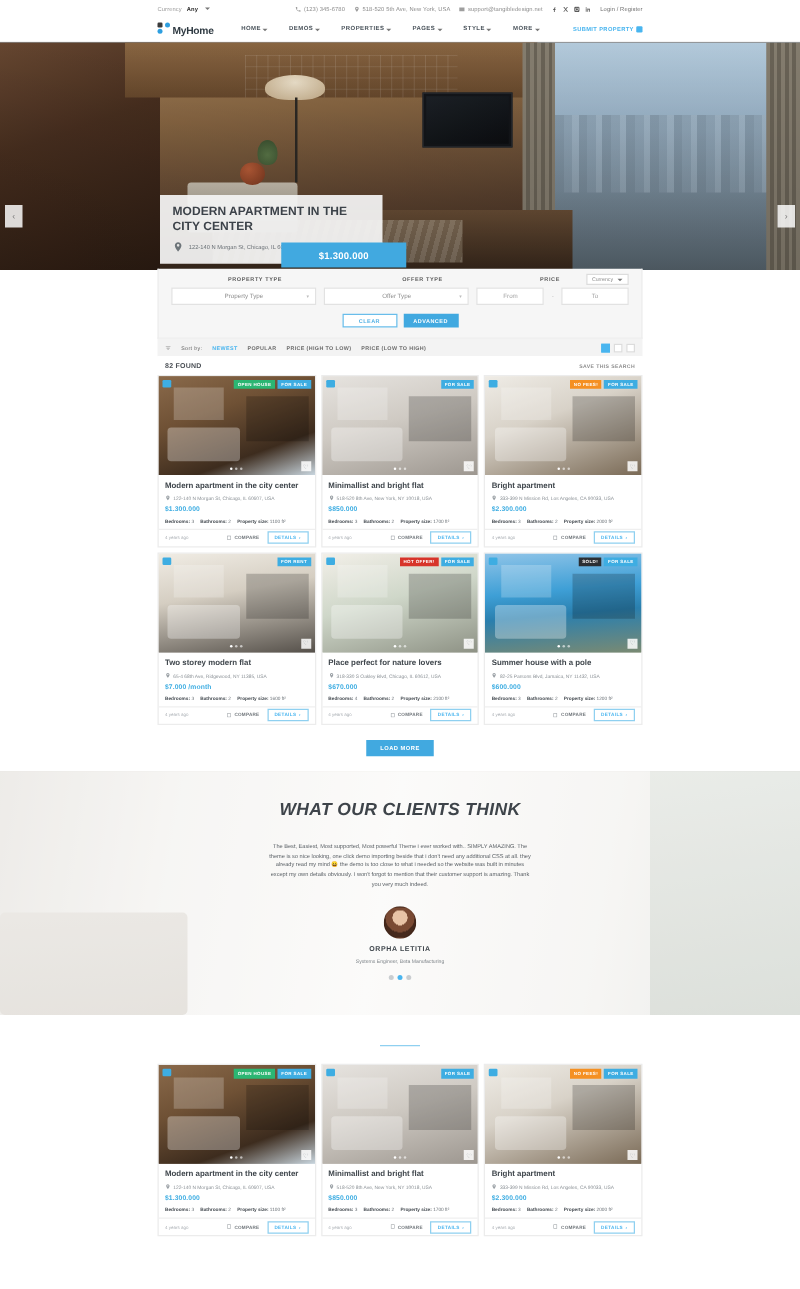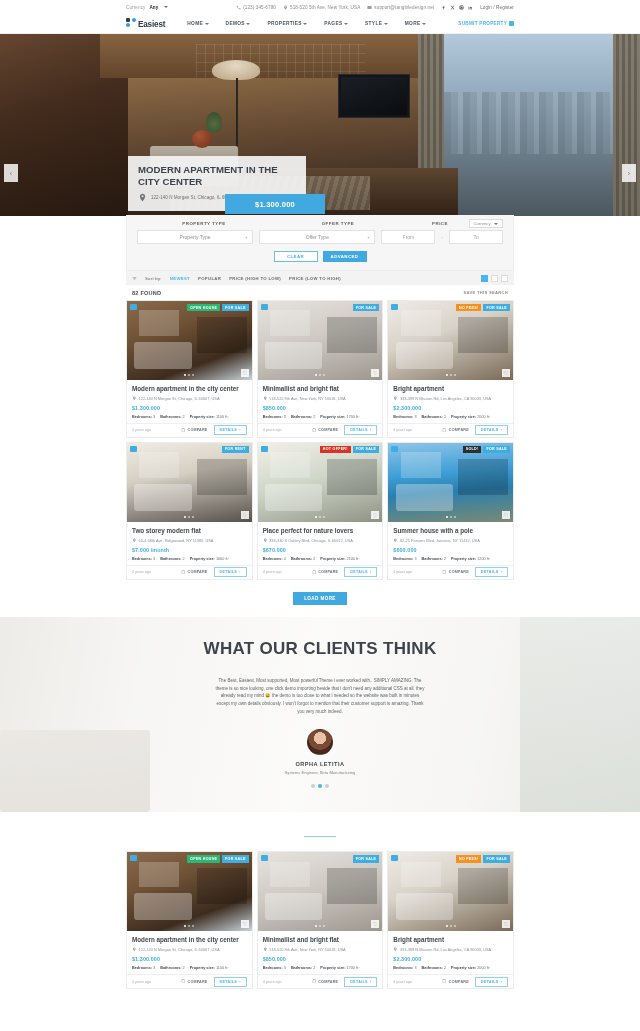--- a/index.html
+++ b/index.html
@@ -223,21 +223,21 @@
   
   .testi { position:relative; height:195px; overflow:hidden; background:#efeeec; }
   .testi-bg { position:absolute; inset:0;
     background: linear-gradient(100deg,#d8d4cd 0%, #eceae6 22%, #f6f5f3 48%, #eceae6 74%, #cfd3cd 100%); }
   .testi-bg:after { content:""; position:absolute; left:0; top:58%; width:150px; height:82px;
     background:linear-gradient(160deg,#cfc9bf,#b6ada0); opacity:.7; border-radius:4px;}
   .testi-bg:before { content:""; position:absolute; right:0; top:0; width:120px; height:195px;
     background:linear-gradient(200deg,#c6cfc4,#8f9c8c); opacity:.55;}
   .testi-veil { position:absolute; inset:0; background:rgba(255,255,255,.55); }
   .testi-inner { position:relative; padding-top:22px; text-align:center; }
-  .testi-h { font-size:17px; font-weight:bold; color:#3e444a; letter-spacing:.3px; }
+  .testi-h { font-size:14px; font-weight:bold; color:#3e444a; letter-spacing:.3px;font-style:italic; }
   .testi-text {
     width:212px; margin:18px auto 0 auto; font-size:4.5px; line-height:1.75; color:#5d6368; text-align:center;
   }
   .testi-avatar {
     width:26px; height:26px; border-radius:50%; margin:13px auto 0 auto; overflow:hidden;
     background: radial-gradient(circle at 50% 34%, #e8c3a6 0 30%, #7a4a33 31% 58%, #46291c 59% 100%);
     border:1px solid rgba(0,0,0,.08);
   }
   .testi-name { margin-top:6px; font-size:5.6px; font-weight:bold; color:#3f464c; letter-spacing:.5px;}
   .testi-role { margin-top:3px; font-size:4.1px; color:#81878c; }
@@ -312,21 +312,21 @@
     </div>
   </div>
 
   <div class="header">
     <div class="logo">
       <span class="logo-mark">
           <i class="a"></i>
           <i class="b"></i>
           <i class="c"></i>
         </span>
-      <span class="logo-txt">Easiest</span>
+      <span class="logo-txt">MyHome</span>
     </div>
     <nav class="mainnav">
       <span class="nav-item">
           <span>HOME</span>
           <span class="caret"></span>
         </span>
       <span class="nav-item">
           <span>DEMOS</span>
           <span class="caret"></span>
         </span>

